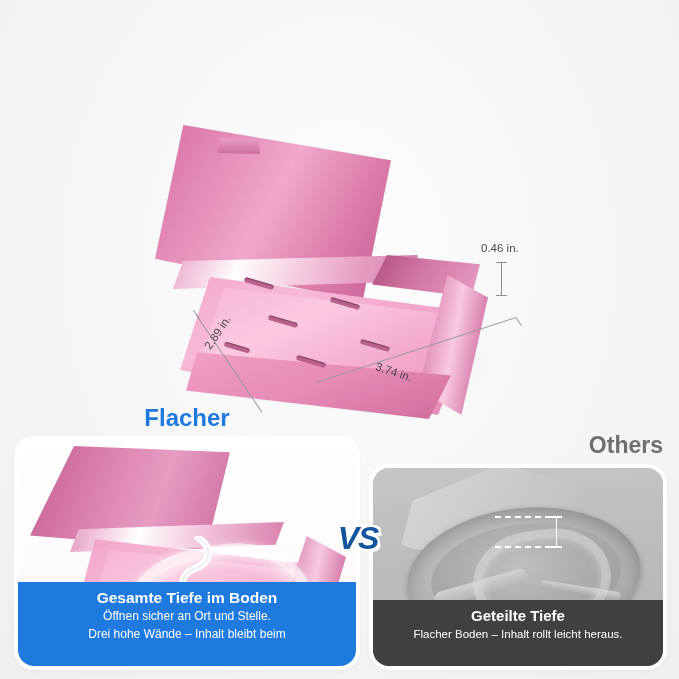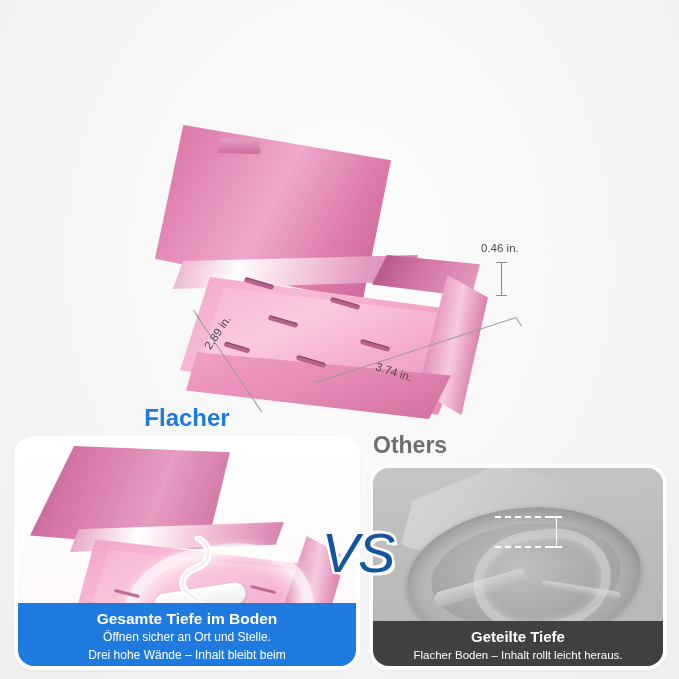--- a/index.html
+++ b/index.html
@@ -98,21 +98,21 @@
   .lead.l-w{left:316px;top:382px;width:210px;transform:rotate(-18deg);transform-origin:left center;}
   .lead.l-d{left:196px;top:314px;width:118px;transform:rotate(56deg);transform-origin:left center;}
   .tick{position:absolute;background:#9a9a9a;width:1px;height:11px;}
   .tick.t1{left:196px;top:309px;transform:rotate(-34deg);}
   .tick.t2{left:518px;top:316px;transform:rotate(-34deg);}
 
   
   .cmp-head{position:absolute;font-weight:bold;}
   .cmp-head.ours{left:18px;top:404px;width:338px;text-align:center;
     color:#1f7ae0;font-size:24px;}
-  .cmp-head.others{left:373px;top:432px;width:290px;text-align:left;
+  .cmp-head.others{left:373px;top:432px;width:290px;text-align:right;
     color:#6f6f6f;font-size:23px;}
 
   .card{position:absolute;border-radius:16px;overflow:hidden;}
   .card.ours{left:18px;top:440px;width:338px;height:226px;background:#ffffff;
     box-shadow:0 0 0 4px #ffffff, 0 2px 8px rgba(0,0,0,.10);}
   .card.others{left:373px;top:468px;width:290px;height:198px;background:#c9c9c9;
     box-shadow:0 0 0 4px #ffffff, 0 2px 8px rgba(0,0,0,.10);}
 
   .photo{position:absolute;left:0;top:0;right:0;bottom:0;}
 
@@ -180,31 +180,31 @@
   .depth .dl{position:absolute;left:0;width:56px;height:0;
     border-top:2px dashed #ffffff;}
   .depth .dl.t{top:0;}
   .depth .dl.b{bottom:0;}
   .depth .ib{position:absolute;right:4px;top:0;width:1px;height:32px;background:#ffffff;}
   .depth .ib::before,.depth .ib::after{content:"";position:absolute;left:-5px;width:11px;height:2px;background:#ffffff;}
   .depth .ib::before{top:0;}
   .depth .ib::after{bottom:0;}
 
   
-  .cap{position:absolute;left:0;right:0;bottom:0;text-align:center;color:#ffffff;padding:7px 8px 3px;}
+  .cap{position:absolute;left:0;right:0;bottom:0;text-align:center;color:#ffffff;padding:7px 8px 24px;}
   .cap.blue{background:#1f7ae0;}
   .cap.grey{background:#404040;}
   .cap .t{font-size:15.5px;font-weight:bold;line-height:1.2;}
   .cap .s{font-size:12px;line-height:1.28;margin-top:2px;}
   .cap.grey .t{font-size:15px;}
   .cap.grey .s{font-size:11.5px;}
 
   
   .vs{position:absolute;left:318px;top:520px;width:80px;text-align:center;
-    font-size:56px;font-weight:normal;font-style:italic;color:#14559e;
+    font-size:32px;font-weight:bold;font-style:italic;color:#14559e;
     text-shadow:
       2px 0 0 #fff,-2px 0 0 #fff,0 2px 0 #fff,0 -2px 0 #fff,
       2px 2px 0 #fff,-2px 2px 0 #fff,2px -2px 0 #fff,-2px -2px 0 #fff,
       3px 3px 0 #fff,-3px -3px 0 #fff;
     letter-spacing:-1px;z-index:9;}
 </style>
 </head>
 <body>
 
 <div class="stage">

